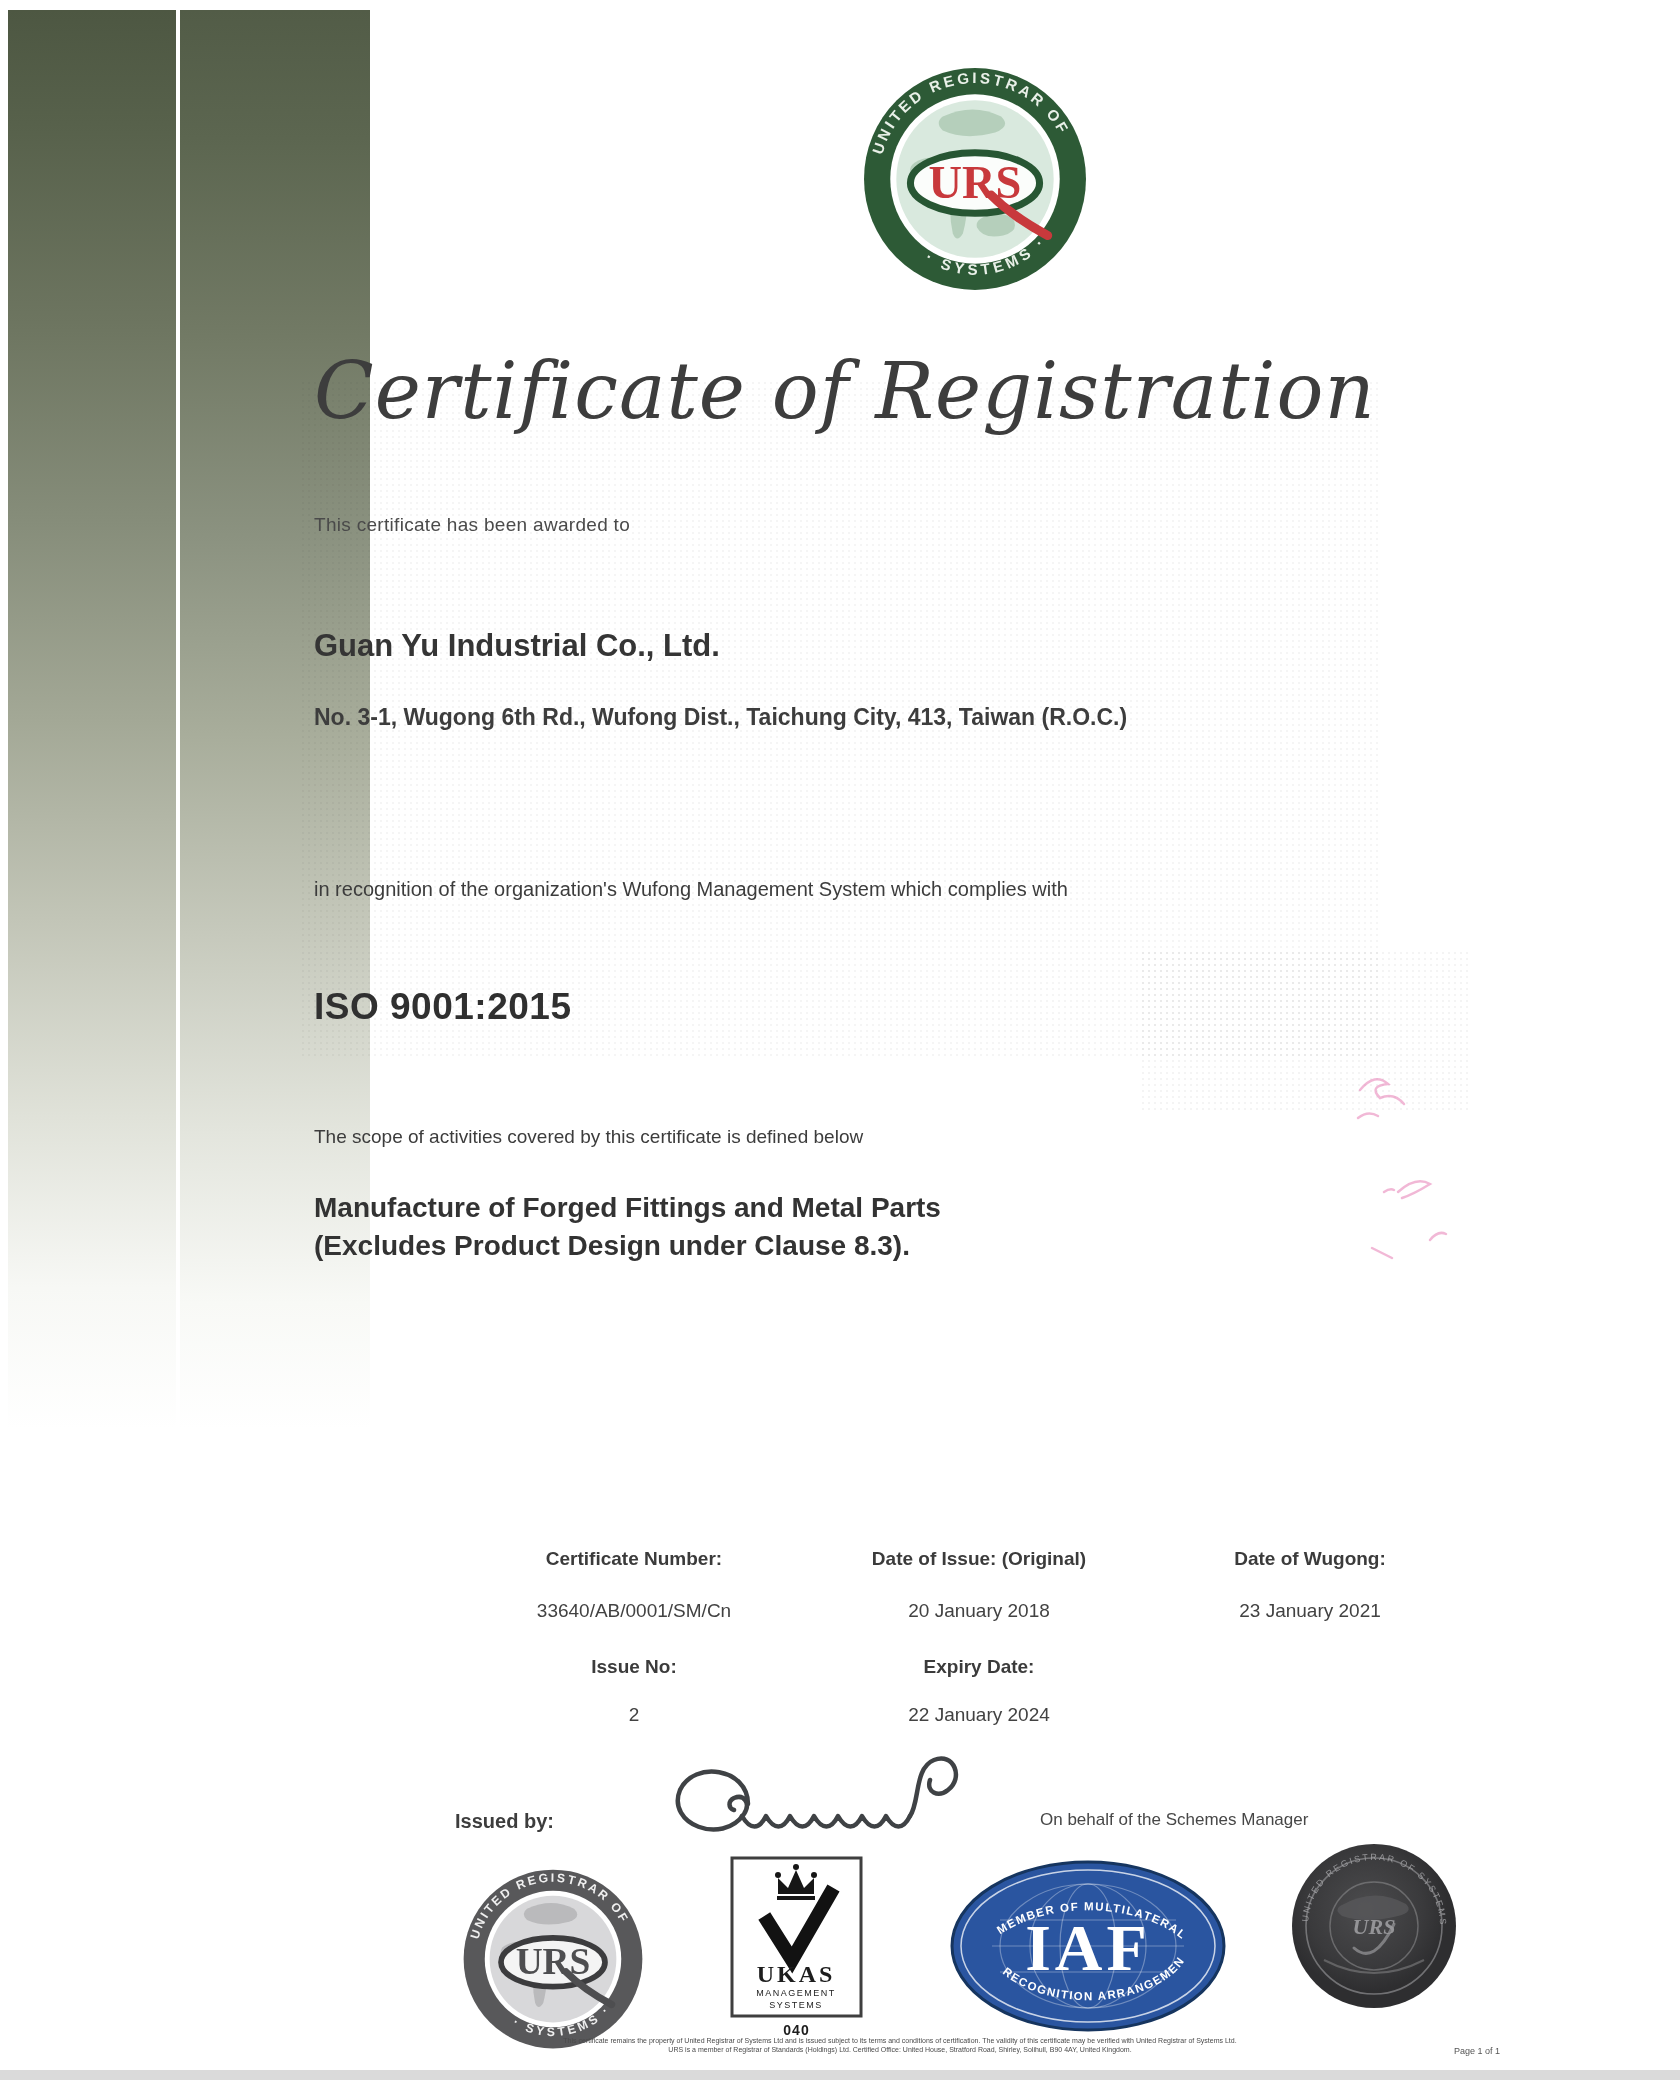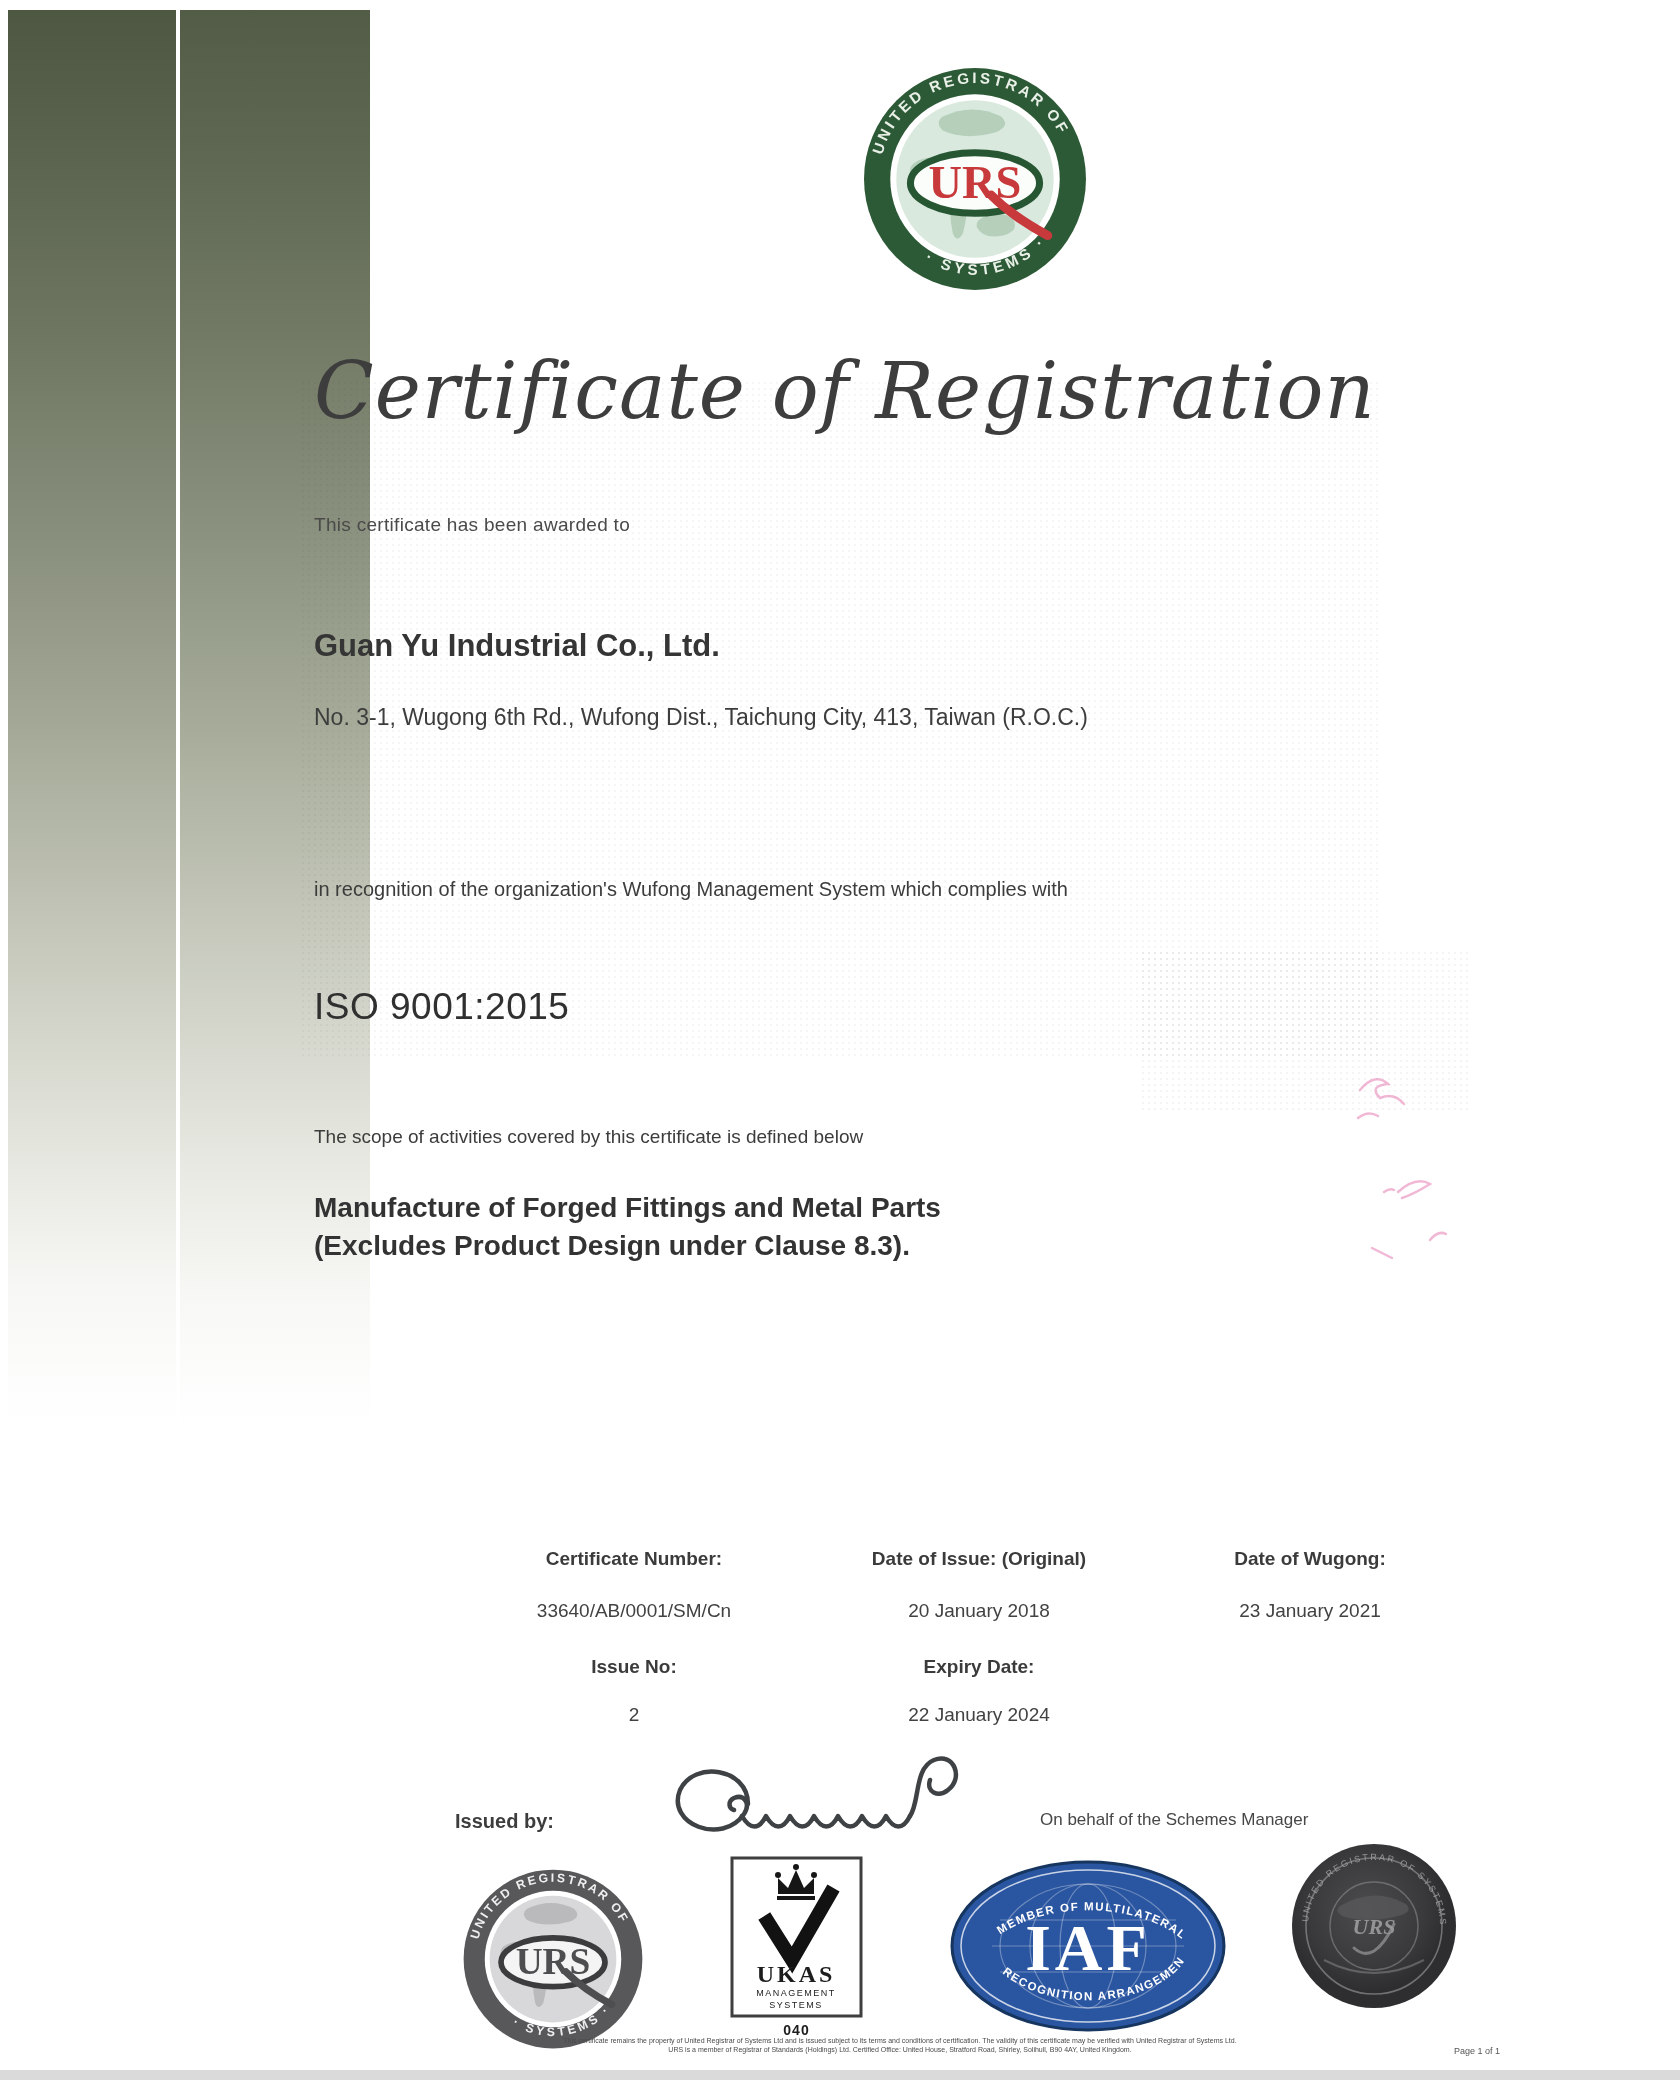--- a/index.html
+++ b/index.html
@@ -11,23 +11,23 @@
   .strip{position:absolute;top:10px;height:1420px;}
   .strip.colA{left:8px;width:168px;background:linear-gradient(180deg,#4d5742 0%,#57614b 8%,#6d7560 22%,#868d7a 36%,#a3a896 50%,#c2c5b7 64%,#e0e2d9 78%,#f7f8f5 90%,#ffffff 100%);}
   .strip.colB{left:180px;width:190px;background:linear-gradient(180deg,#525c47 0%,#5c6650 9%,#727a65 23%,#8b9280 37%,#a8ad9b 51%,#c6c9bc 65%,#e3e5dd 79%,#f8f9f6 91%,#ffffff 100%);}
   .seam{position:absolute;left:176px;top:10px;width:4px;height:1380px;background:linear-gradient(180deg,rgba(255,255,255,.55),rgba(255,255,255,0) 90%);}
   
   .dots{position:absolute;background-image:radial-gradient(#222 1px,transparent 1px);background-size:6px 6px;opacity:.045;}
   .centered{position:absolute;left:314px;width:1300px;text-align:left;}
   .title{top:346px;font-family:"DejaVu Serif","Liberation Serif",serif;font-style:italic;font-size:78px;color:#3d3d3d;letter-spacing:1px;}
   .awarded{top:514px;font-size:19px;font-weight:400;color:#4a4a4a;letter-spacing:.3px;}
   .company{top:628px;font-size:31px;font-weight:700;color:#353535;}
-  .address{top:704px;font-size:23px;color:#3d3d3d;}
+  .address{top:704px;font-size:23px;color:#3d3d3d;font-weight:bold;}
   .recognition{top:878px;font-size:20px;color:#3c3c3c;}
-  .standard{top:986px;font-size:37px;font-weight:400;color:#303030;letter-spacing:.5px;}
+  .standard{top:986px;font-size:37px;font-weight:700;color:#303030;letter-spacing:.5px;}
   .scope-intro{top:1126px;font-size:19px;color:#3c3c3c;}
   .scope1{top:1192px;font-size:28px;font-weight:700;color:#333;}
   .scope2{top:1230px;font-size:28px;font-weight:700;color:#333;}
   .cell{position:absolute;width:340px;text-align:center;font-size:19px;}
   .cell.lbl{font-weight:700;color:#3b3b3b;}
   .cell.val{color:#424242;}
   .row1l{top:1548px}.row1v{top:1600px}.row2l{top:1656px}.row2v{top:1704px}
   .c1{left:464px}.c2{left:809px}.c3{left:1140px}
   .issued-by{position:absolute;left:455px;top:1810px;font-size:20px;font-weight:700;color:#3d3d3d;}
   .on-behalf{position:absolute;left:1040px;top:1810px;width:400px;font-size:17px;color:#474747;}

